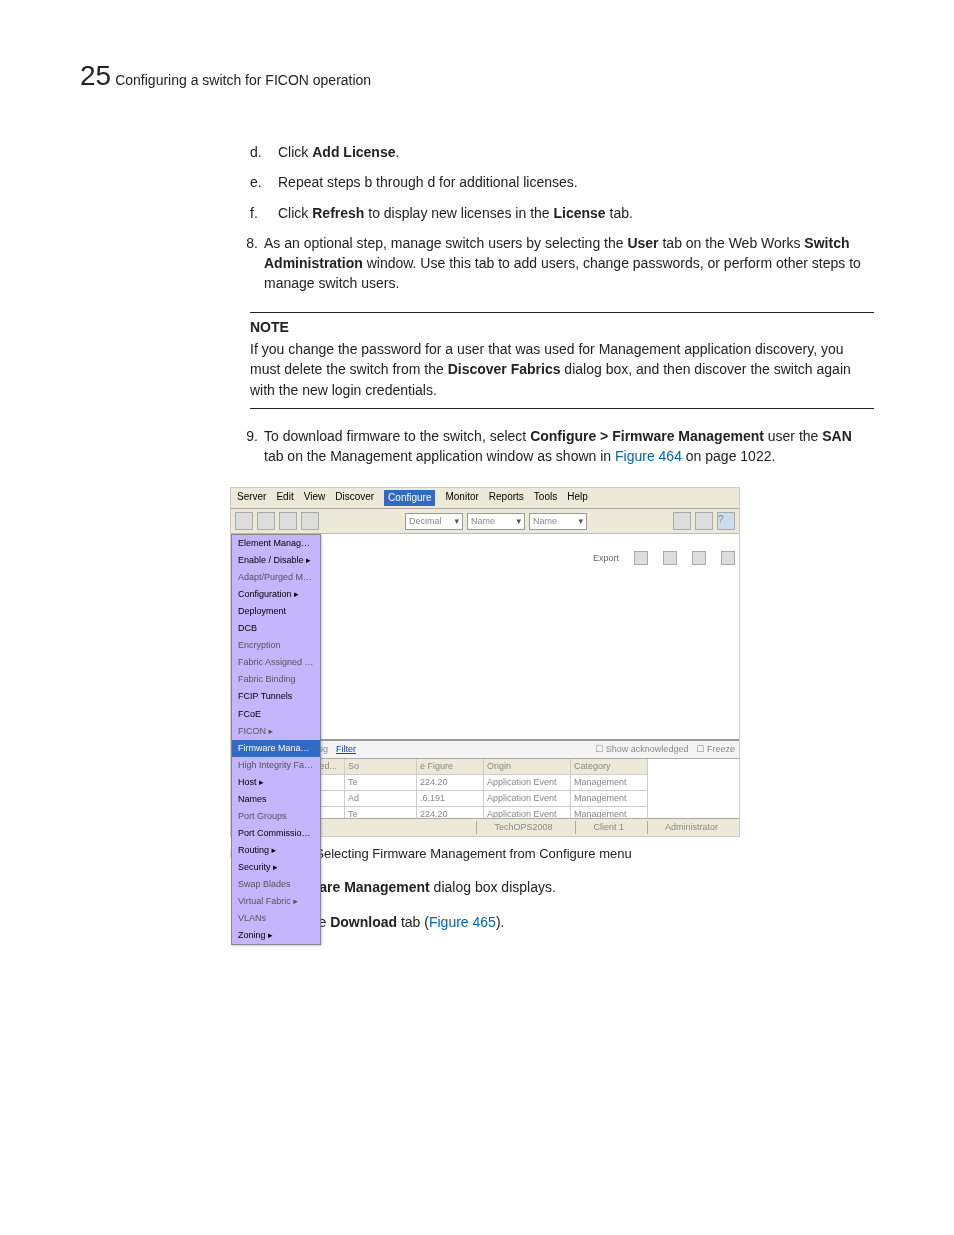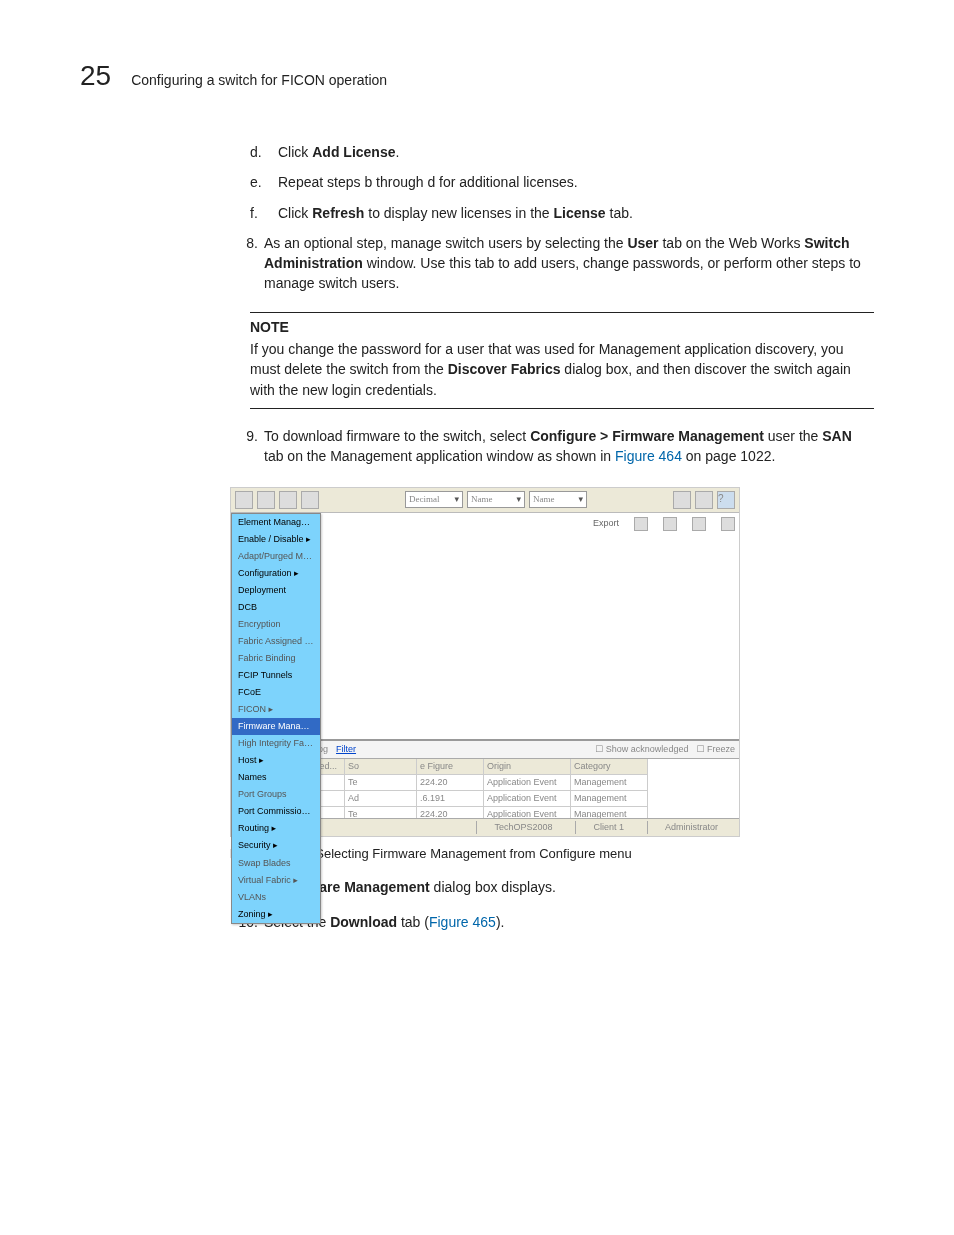--- a/index.html
+++ b/index.html
@@ -8,21 +8,21 @@
     color: #222;
     margin: 0;
     padding: 60px 80px 60px 80px;
     width: 954px;
     box-sizing: border-box;
     background: #fff;
   }
   .page-header {
     display: flex;
     align-items: baseline;
-    gap: 20px;
+    gap: 4px;
     margin-bottom: 50px;
   }
   .page-number {
     font-size: 28px;
     font-weight: normal;
   }
   .page-title {
     font-size: 14px;
   }
   .content {
@@ -110,39 +110,39 @@
   }
   .tb-ico { width:16px; height:16px; background:#ddd; border:1px solid #aaa; }
   .main-area { flex:1; display:flex; background:#fff; }
   .sidebar {
     width:100px; background:#f4f4f4;
     border-right:1px solid #aaa;
     display:flex; flex-direction:column;
   }
   .tabs { display:flex; padding:2px; gap:2px; }
   .tab { border:1px solid #999; padding:1px 4px; background:#fff; font-size:9px;}
-  .dd { margin:3px; border:1px solid #999; background:#fff; padding:1px 3px; font-size:9px; display:flex; justify-content:space-between;font-family:Liberation Serif, serif;}
+  .dd { margin:3px; border:1px solid #999; background:#fff; padding:1px 3px; font-size:9px; display:flex; justify-content:space-between;}
   .dd::after{content:"▾"; color:#555;}
   .canvas { flex:1; background:#fff; position:relative; }
   .ctx-menu {
     position:absolute; left:0; top:0;
-    width:88px; background:#7dd3fc;
+    width:88px; background:#c4b5fd;
     border:1px solid #888;
     box-shadow:1px 1px 2px rgba(0,0,0,.2);
   }
   .ctx-menu div {
     padding:2px 6px; font-size:9px;
     color:#555;
     white-space:nowrap;
     overflow:hidden; text-overflow:ellipsis;
   }
   .ctx-menu .on { color:#000; }
   .ctx-menu .hot { background:#316ac5; color:#fff; }
   .right-tools {
-    position:absolute; right:4px; top:4px;
+    position:absolute; right:4px; top:17px;
     display:flex; gap:15px; align-items:center;
     font-size:9px; color:#666;
   }
   .right-tools .ic{width:12px;height:12px;background:#ddd;border:1px solid #aaa;}
   .bottom-panel {
     height:95px; border-top:2px solid #999;
     background:#f4f4f4; display:flex; flex-direction:column;
   }
   .bp-head{ display:flex; align-items:center; gap:8px; padding:2px 4px; font-size:9px;margin-left:48px;}
   .bp-head .lnk{color:#0044cc; text-decoration:underline;}
@@ -211,20 +211,31 @@
     <span class="numbered-marker">9.</span>
     <span class="list-text">
       <span>To download firmware to the switch, select </span><strong>Configure &gt; Firmware Management</strong><span> user the </span><strong>SAN</strong><span> tab on the Management application window as shown in </span><span class="link">Figure 464</span><span> on page 1022.</span>
     </span>
   </div>
 
   <div class="figure-wrap">
     <div class="figure-img">
       <div class="app">
 
+        <div class="menubar" id="menubar">
+            <span>Server</span>
+            <span>Edit</span>
+            <span>View</span>
+            <span>Discover</span>
+            <span class="hl">Configure</span>
+            <span>Monitor</span>
+            <span>Reports</span>
+            <span>Tools</span>
+            <span>Help</span>
+          </div>
 
         <div class="toolbar-row">
           <div class="tb-ico"></div>
           <div class="tb-ico"></div>
           <div class="tb-ico"></div>
           <div class="tb-ico"></div>
           <div style="flex:1"></div>
           <div class="dd" style="width:50px;margin:0;">Decimal</div>
           <div class="dd" style="width:50px;margin:0;">Name</div>
           <div class="dd" style="width:50px;margin:0;">Name</div>

